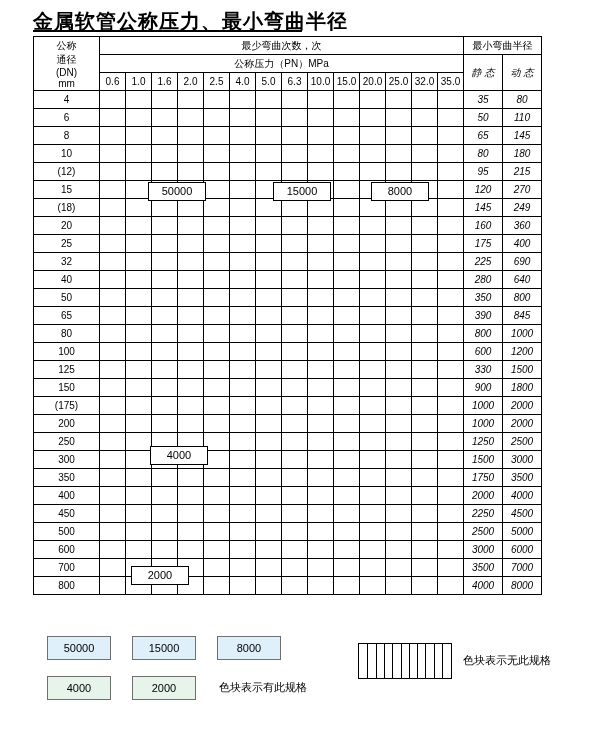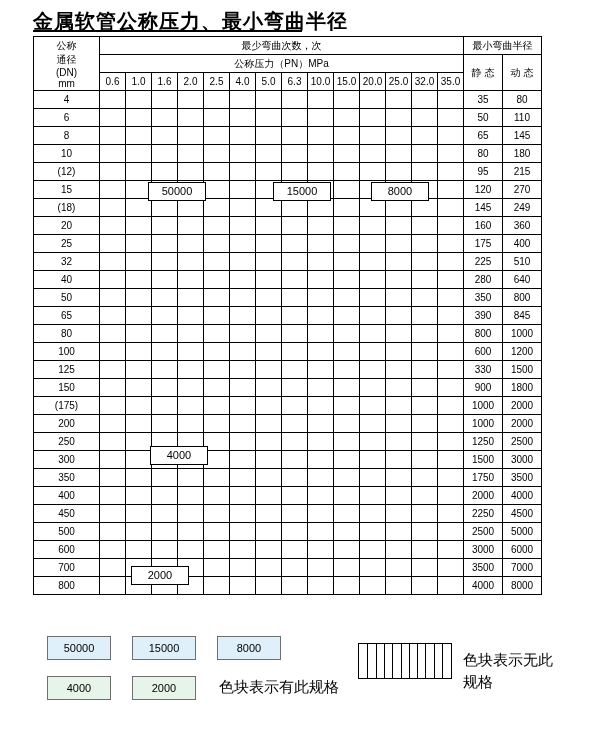--- a/index.html
+++ b/index.html
@@ -36,21 +36,21 @@
     font-weight:normal;
     height:17px;
     background:#fff;
   }
   .hdr{background:#dff0fb;}
   .hdr-strong{background:#dff0fb;font-size:11px;}
   .dn-cell{background:#dff0fb;font-size:11px;}
   .rad-cell{font-size:10px;background:#fff;}
   .pn-col{width:25px;}
   .dn-col{width:65px;}
-  .rad-col{width:38px;}
+  .rad-col{width:38px;font-style:italic;}
 
   
   .c-blue{background:#4fb3e0;}
   .c-green{background:#7fc99a;}
   .c-green2{background:#d6ecdb;}
   .c-white{background:#ffffff;}
 
   
   .tag{
     position:absolute;
@@ -64,21 +64,21 @@
   }
 
   
   .legend{position:absolute;left:33px;top:636px;width:534px;}
   .lgbox{
     position:absolute;border:1px solid #6f6f6f;
     width:62px;height:22px;line-height:22px;text-align:center;font-size:11px;
   }
   .lg-blue{background:#dff0fb;}
   .lg-green{background:#e7f4ea;}
-  .lgtext{position:absolute;font-size:15px;line-height:22px;}
+  .lgtext{position:absolute;font-size:11px;line-height:22px;}
   .hatchbox{
     position:absolute;width:92px;height:34px;border:1px solid #000;background:#fff;
   }
   .hatchbox i{
     position:absolute;top:0;width:1px;height:100%;background:#000;
   }
 </style>
 </head>
 <body>
 
@@ -301,21 +301,21 @@
         <td class="pn-col c-blue"></td>
         <td class="pn-col c-blue"></td>
         <td class="pn-col c-blue"></td>
         <td class="pn-col c-blue"></td>
         <td class="pn-col c-white"></td>
         <td class="pn-col c-white"></td>
         <td class="pn-col c-white"></td>
         <td class="pn-col c-white"></td>
         <td class="pn-col c-white"></td>
         <td class="rad-cell rad-col">225</td>
-        <td class="rad-cell rad-col">510</td>
+        <td class="rad-cell rad-col">690</td>
       </tr>
       <tr>
         <td class="dn-cell dn-col">40</td>
         <td class="pn-col c-blue"></td>
         <td class="pn-col c-blue"></td>
         <td class="pn-col c-blue"></td>
         <td class="pn-col c-blue"></td>
         <td class="pn-col c-blue"></td>
         <td class="pn-col c-blue"></td>
         <td class="pn-col c-blue"></td>

